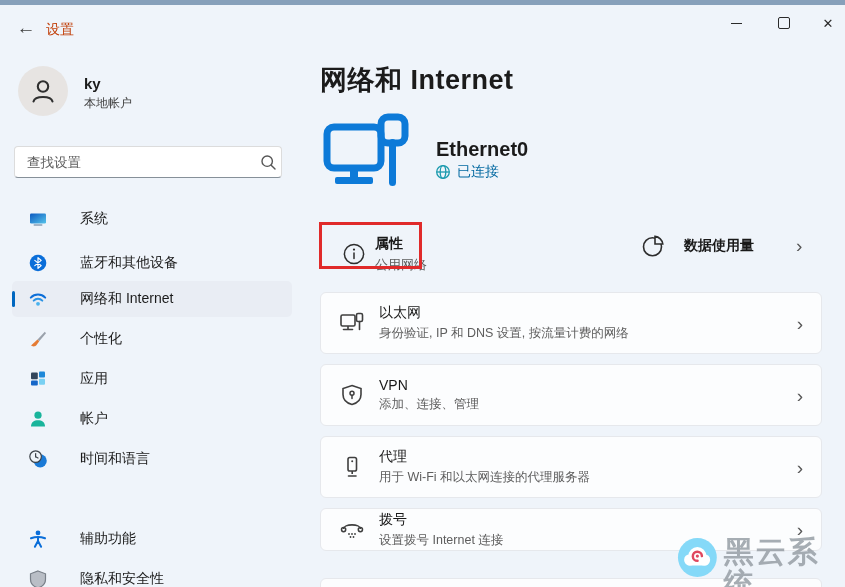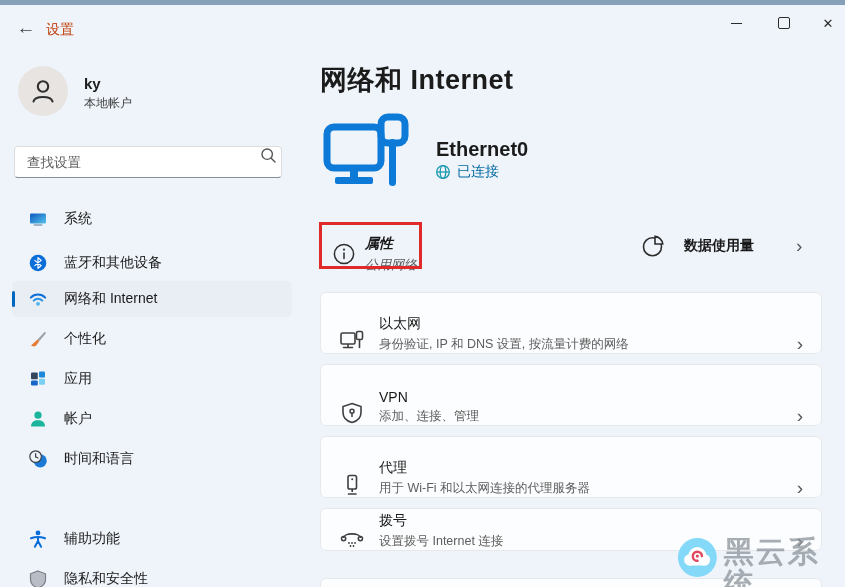--- a/index.html
+++ b/index.html
@@ -20,48 +20,48 @@
   .max-glyph{width:10px;height:10px;border:1.2px solid #2a2a2a;border-radius:2px;display:inline-block;}
   .min-glyph{width:11px;height:0;border-top:1.2px solid #2a2a2a;display:inline-block;}
   
   .avatar{left:18px;top:66px;width:50px;height:50px;border-radius:50%;background:#e7e4e2;
           display:flex;align-items:center;justify-content:center;}
   .profile-name{left:84px;top:75px;font-size:15px;font-weight:bold;}
   .profile-type{left:84px;top:95px;font-size:12px;color:#3f3f3f;}
   
   .search-box{left:14px;top:146px;width:266px;height:30px;background:#ffffff;
               border:1px solid #dcdcdc;border-bottom:1px solid #869099;border-radius:4px;
-              display:flex;}
+              display:flex;align-items:center;}
   .search-box input{flex:1;border:none;outline:none;background:transparent;padding:0 8px 0 12px;
                     font-size:13.5px;color:#1b1b1b;font-family:inherit;}
   .search-box input::placeholder{color:#5d5d5d;opacity:1;}
   .search-ico{width:26px;display:flex;justify-content:center;}
   
   .nav-item{left:12px;width:280px;height:36px;border-radius:5px;display:flex;align-items:center;
-            gap:0;cursor:pointer;}
+            gap:16px;cursor:pointer;}
   .nav-item .ic{width:20px;height:20px;margin-left:16px;flex:0 0 auto;display:flex;}
   .nav-item .lbl{margin-left:16px;font-size:14px;white-space:nowrap;}
   .nav-item.selected{background:#e9edf4;}
   .nav-pill{position:absolute;left:0;top:10px;width:3px;height:16px;border-radius:2px;background:#0067c0;}
   
   .page-title{left:320px;top:62px;font-size:27px;font-weight:600;letter-spacing:.5px;}
   .hero-ico{left:320px;top:112px;}
   .hero-name{left:436px;top:138px;font-size:20px;font-weight:600;}
   .hero-status{left:435px;top:163px;display:flex;align-items:center;gap:6px;font-size:14px;color:#0369a1;}
   
   .red-box{left:319px;top:222px;width:103px;height:47px;border:3px solid #e02a2a;box-sizing:border-box;}
-  .qa-props{left:322px;top:225px;width:97px;height:58px;display:flex;align-items:center;cursor:pointer;font-style:italic;}
+  .qa-props{left:332px;top:225px;width:97px;height:58px;display:flex;align-items:center;cursor:pointer;}
   .qa-usage{left:640px;top:222px;width:180px;height:48px;display:flex;align-items:center;cursor:pointer;}
   .qa-text .t{font-size:14px;font-weight:600;color:#191919;}
   .qa-text .s{font-size:13px;color:#5d5d5d;margin-top:3px;white-space:nowrap;}
   .chev{color:#565656;font-size:19px;line-height:1;}
   .usage-chev{left:796px;top:236px;}
   
   .card{left:320px;width:502px;height:62px;background:#fcfdfe;border:1px solid #e6e8ec;
-        border-radius:6px;box-sizing:border-box;display:flex;align-items:flex-end;cursor:pointer;}
+        border-radius:6px;box-sizing:border-box;display:flex;align-items:center;cursor:pointer;}
   .card .cico{width:30px;margin-left:16px;display:flex;justify-content:center;flex:0 0 auto;}
   .card .ctxt{margin-left:12px;flex:1;min-width:0;}
   .card .ct{font-size:14px;color:#191919;}
   .card .cs{font-size:12.5px;color:#5d5d5d;margin-top:3px;white-space:nowrap;}
   .card .cchev{margin-right:18px;}
   .card-sliver{left:320px;top:578px;width:502px;height:30px;background:#fcfdfe;
                border:1px solid #e6e8ec;border-radius:6px;box-sizing:border-box;}
   
   .wm{left:677px;top:536px;display:flex;align-items:flex-start;pointer-events:none;}
   .wm-txt{margin-left:6px;}

